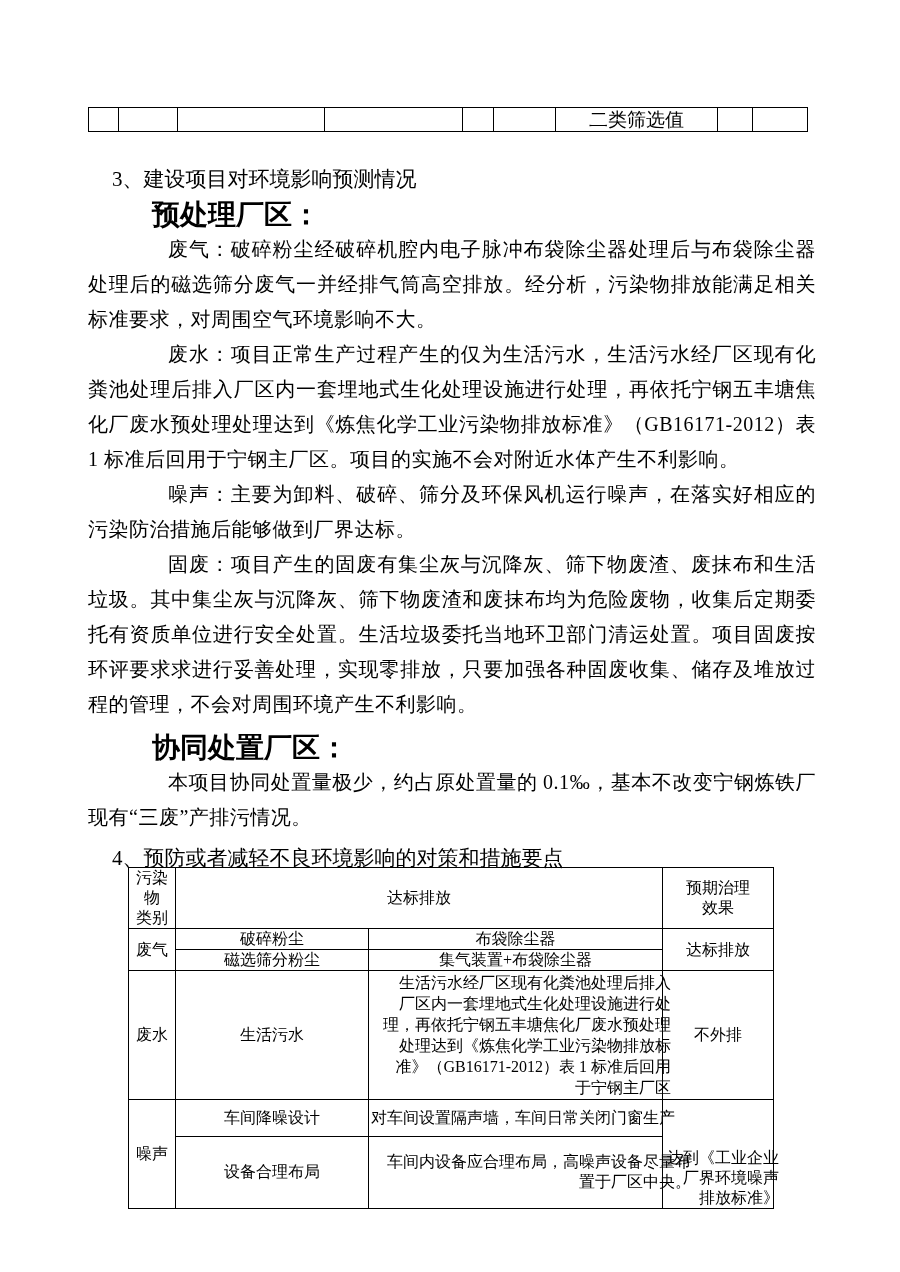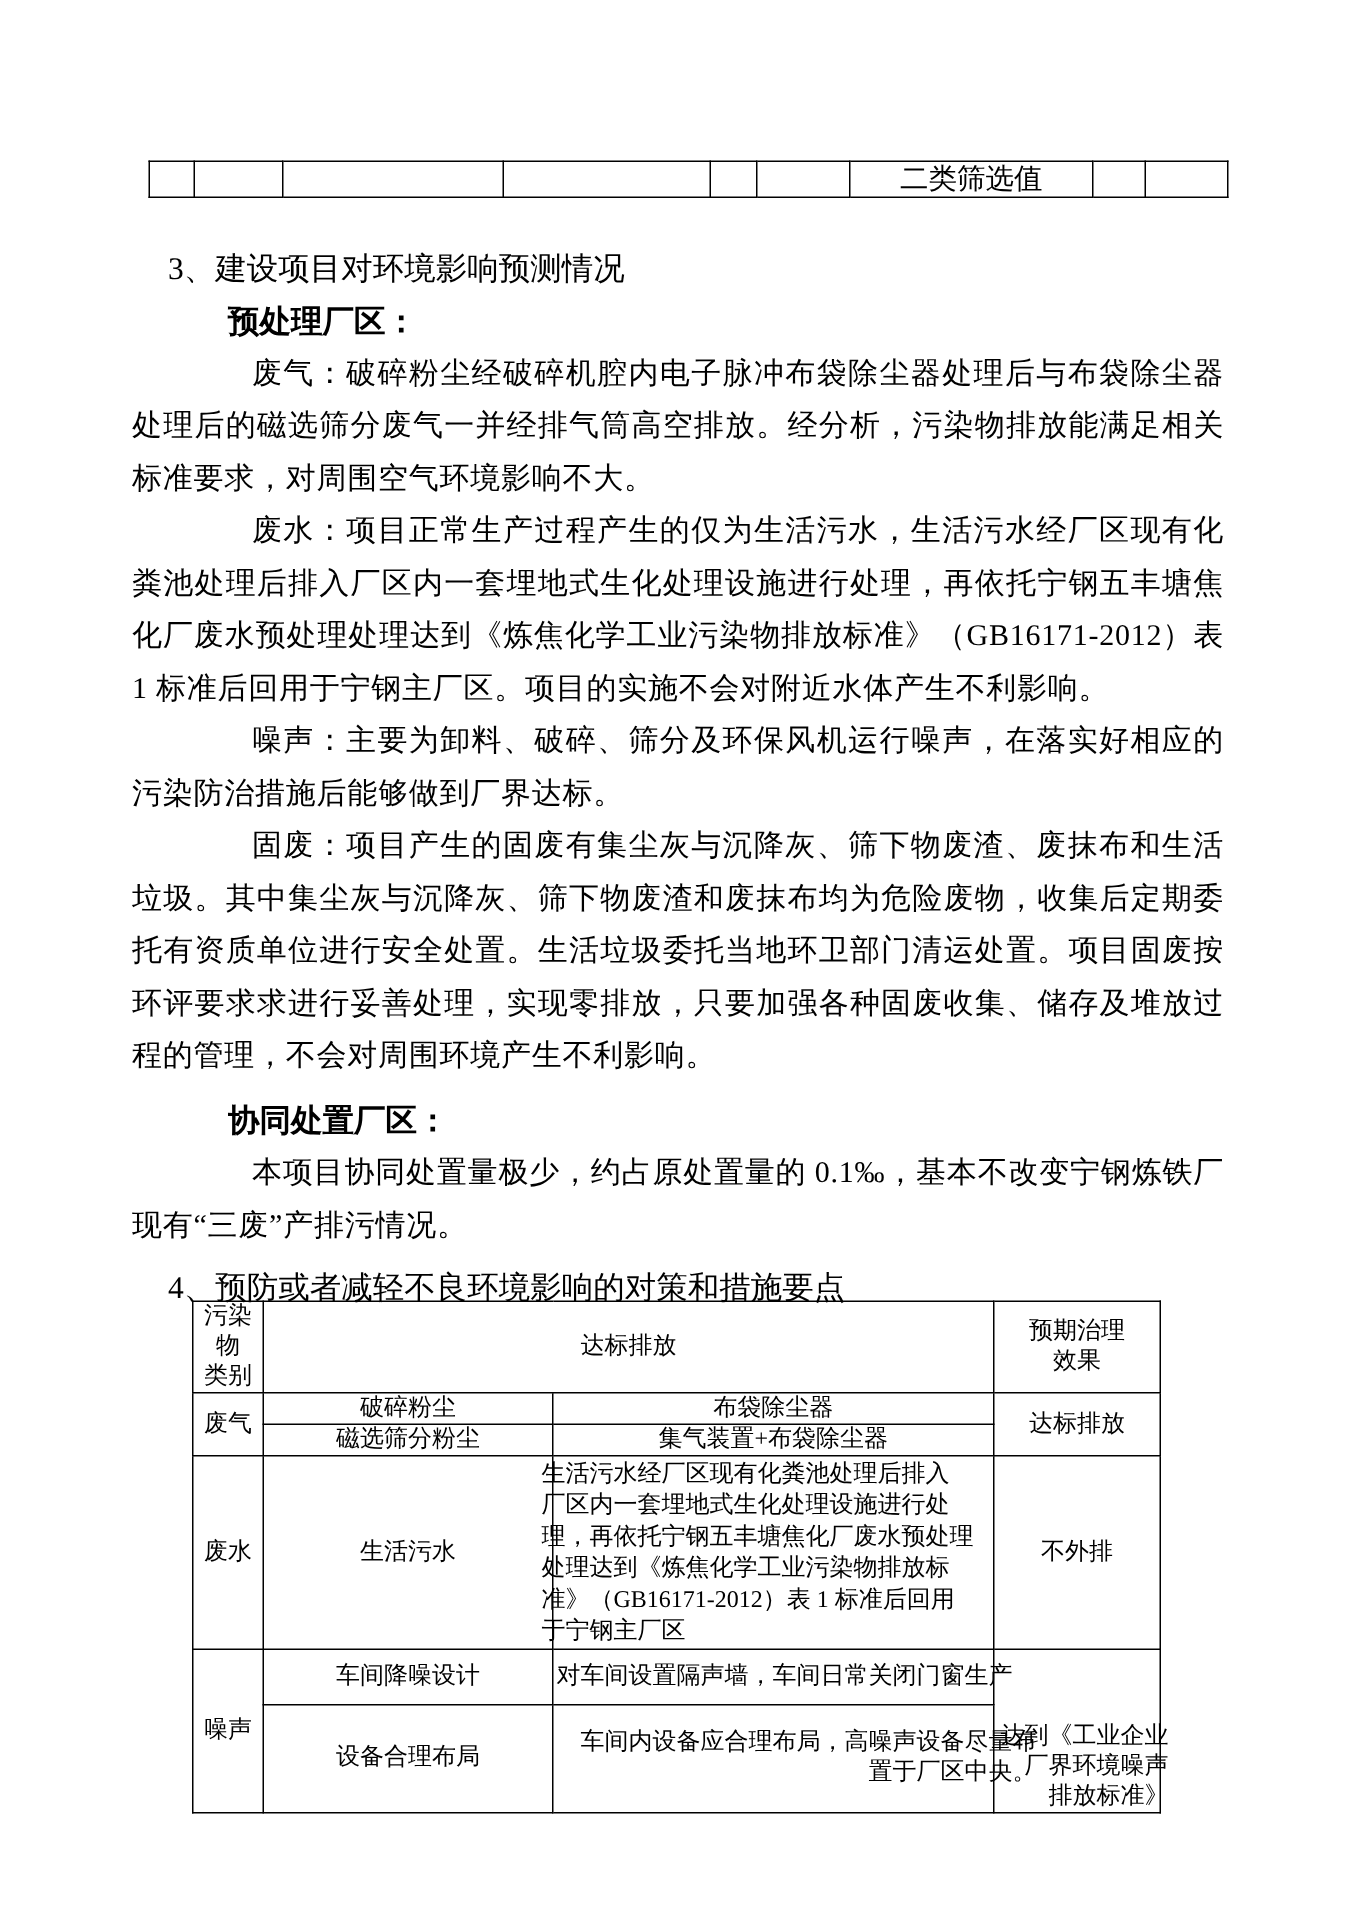--- a/index.html
+++ b/index.html
@@ -8,40 +8,40 @@
     background: #ffffff;
     color: #000000;
     font-family: "Liberation Serif", "DejaVu Serif", serif;
     position: relative;
     overflow: hidden;
   }
   .page { position: absolute; inset: 0; background: #fff; }
 
   
   .top-table {
-    position: absolute; left: 99px; top: 107px; width: 719px;
+    position: absolute; left: 88px; top: 107px; width: 719px;
     border-collapse: collapse; table-layout: fixed;
   }
   .top-table td {
     border: 1px solid #000; height: 24px; padding: 0;
     text-align: center; vertical-align: middle;
     font-size: 19px; line-height: 22px;
   }
 
   
   .content {
     position: absolute; left: 88px; top: 162px; width: 728px;
     font-size: 20px; letter-spacing: 0.5px;
   }
   .h-num {
     font-weight: normal; font-size: 21px; line-height: 35px;
     padding-left: 24px; letter-spacing: 0;
   }
   .h-sub {
-    font-weight: bold; font-size: 21px; line-height: 35px;
+    font-weight: bold; font-size: 28px; line-height: 35px;
     padding-left: 64px; letter-spacing: 0;
   }
   .h-sub.gap { margin-top: 8px; }
   .h-num.gap { margin-top: 6px; }
   .para {
     line-height: 35px; text-align: justify; text-indent: 80px;
   }
 
   
   .measures-table {
@@ -55,21 +55,21 @@
     text-align: center; vertical-align: middle;
     line-height: 20px;
   }
   .measures-table td.hdr { height: 37px; }
   .measures-table td.r-sm { height: 21px; }
   .measures-table td.r-lg { height: 129px; }
   .measures-table td.r-n1 { height: 18px; }
   .measures-table td.r-n2 { height: 38px; }
   .pre { white-space: pre-line; }
   .ww-measure {
-    width: 310px; margin-left: -8px; text-align: left;
+    width: 310px; margin-left: -8px; text-align: right;
     line-height: 21px; white-space: pre-line;
   }
   .noise-line {
     text-align: left; white-space: nowrap; padding-left: 2px;
     overflow: visible;
   }
   .noise-wrap {
     width: 320px; margin-left: 2px; text-align: right;
     white-space: pre-line; line-height: 20px;
   }

